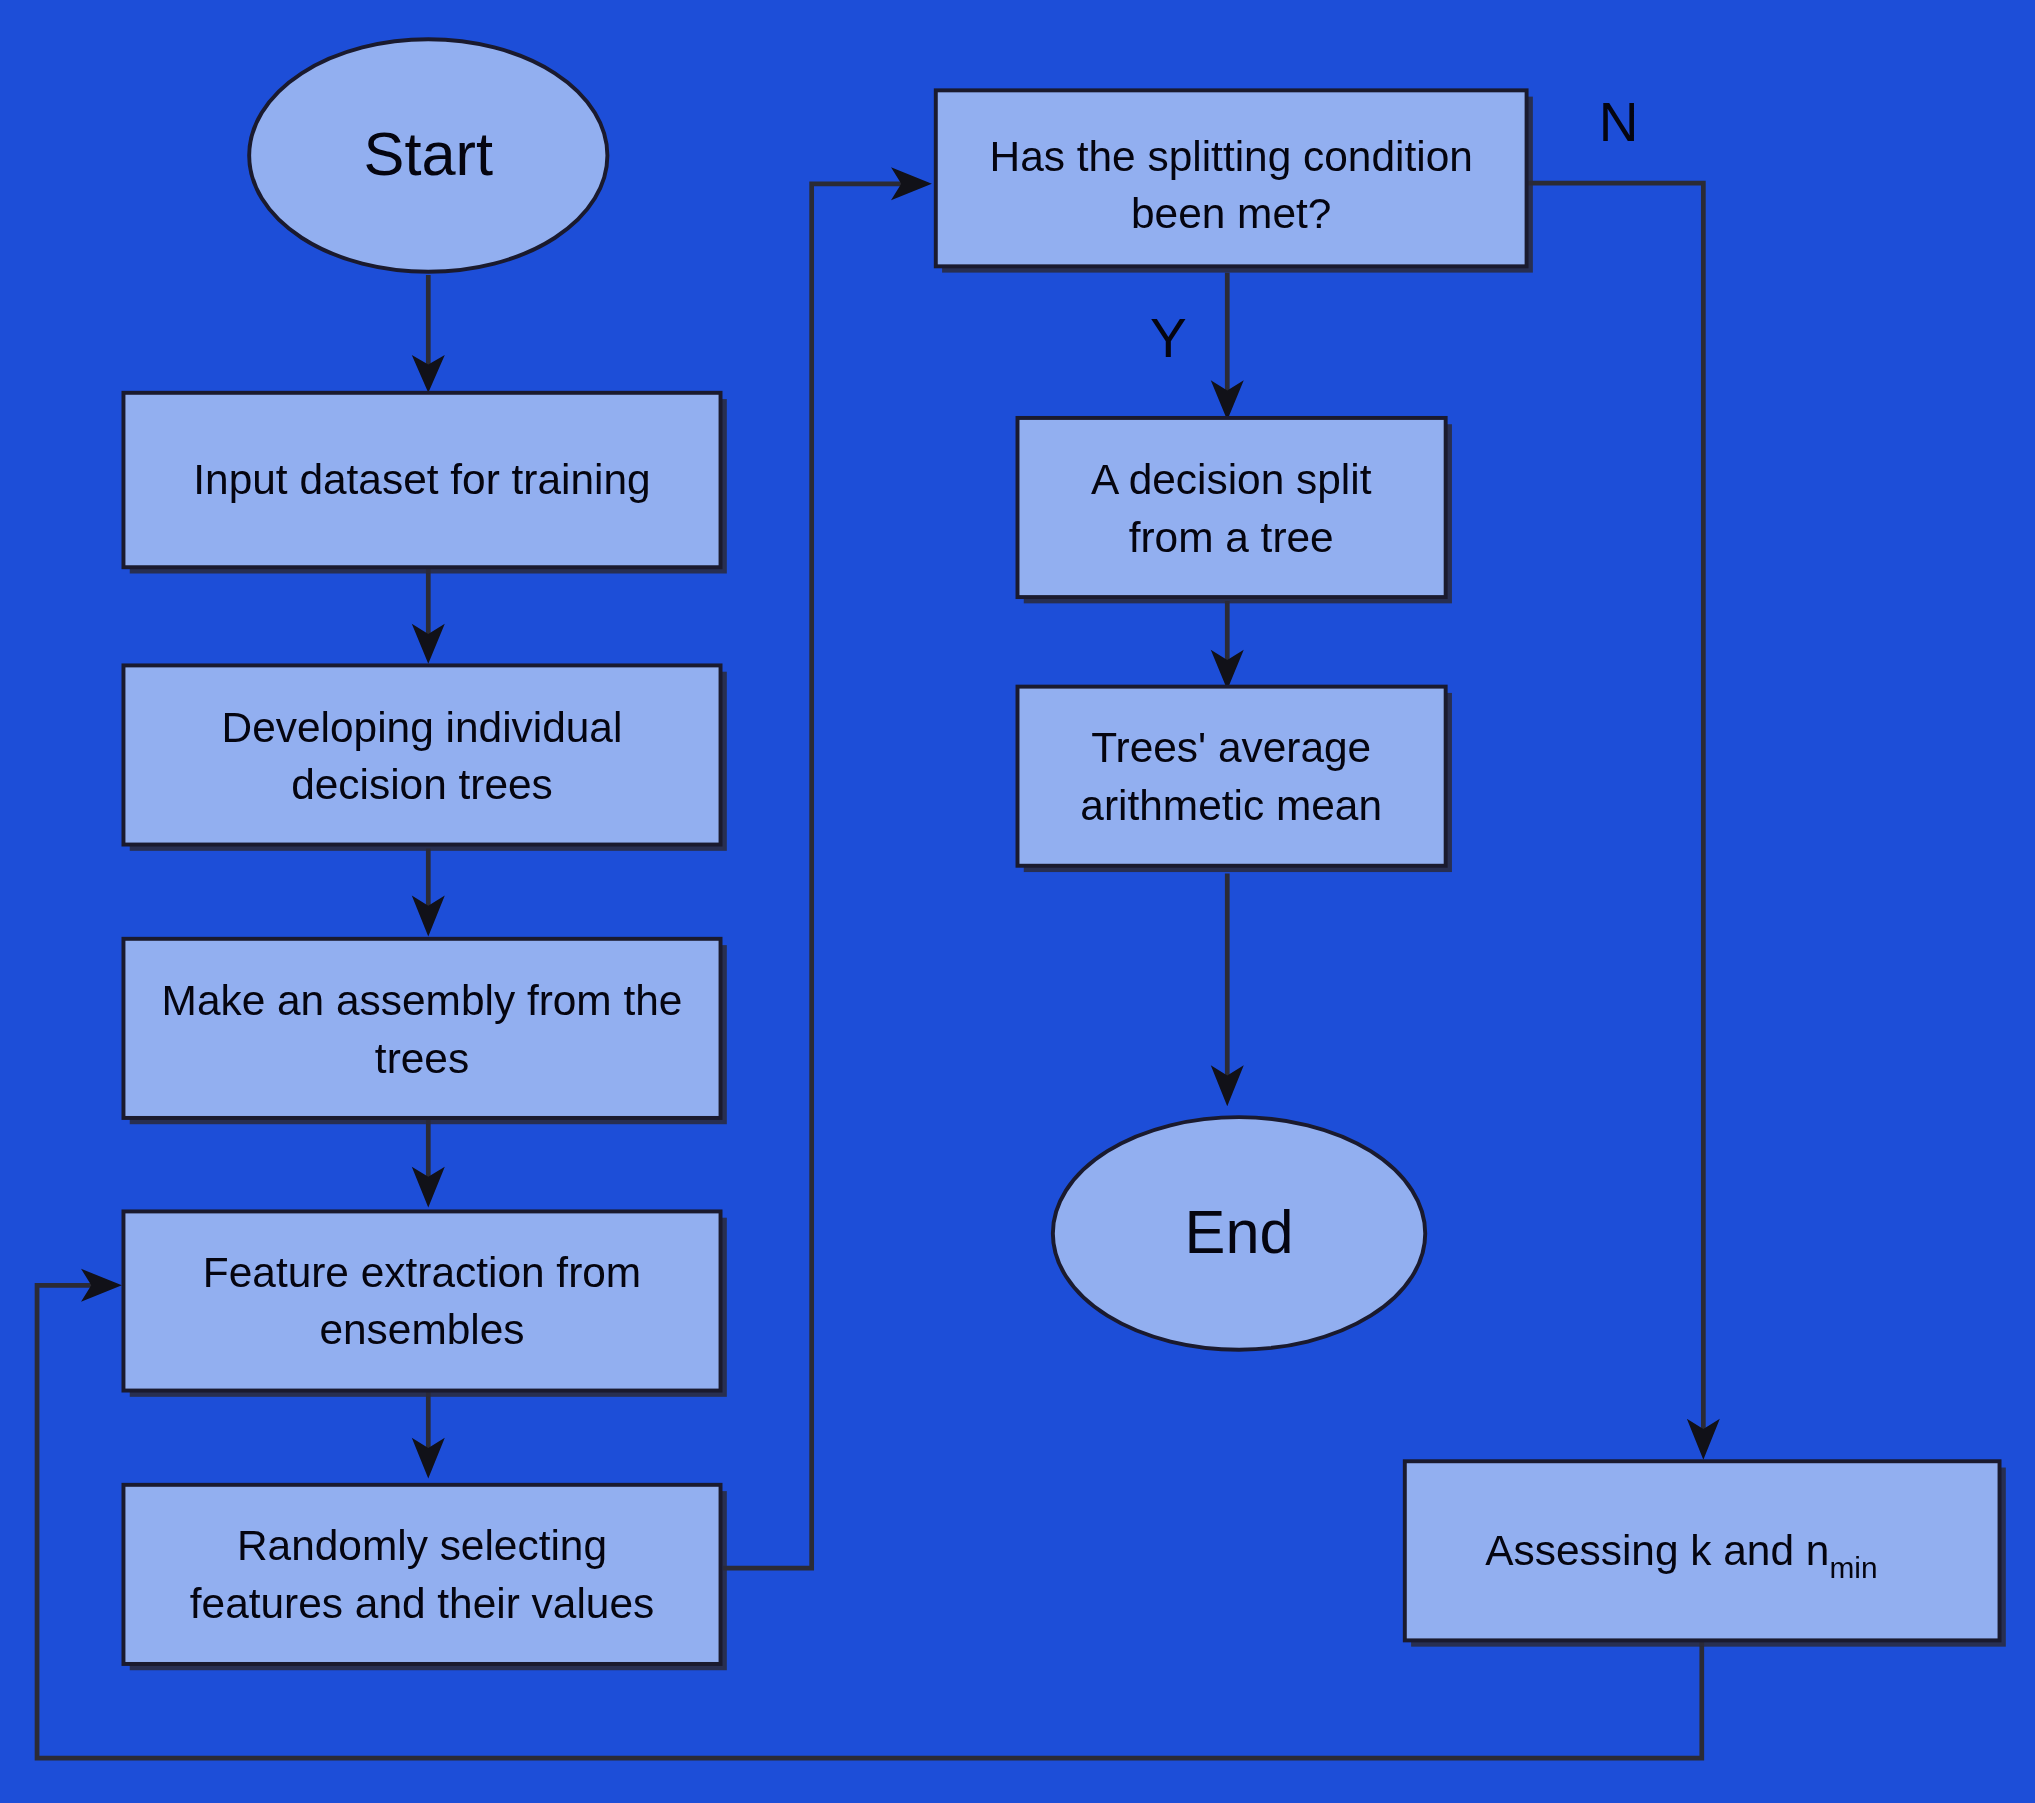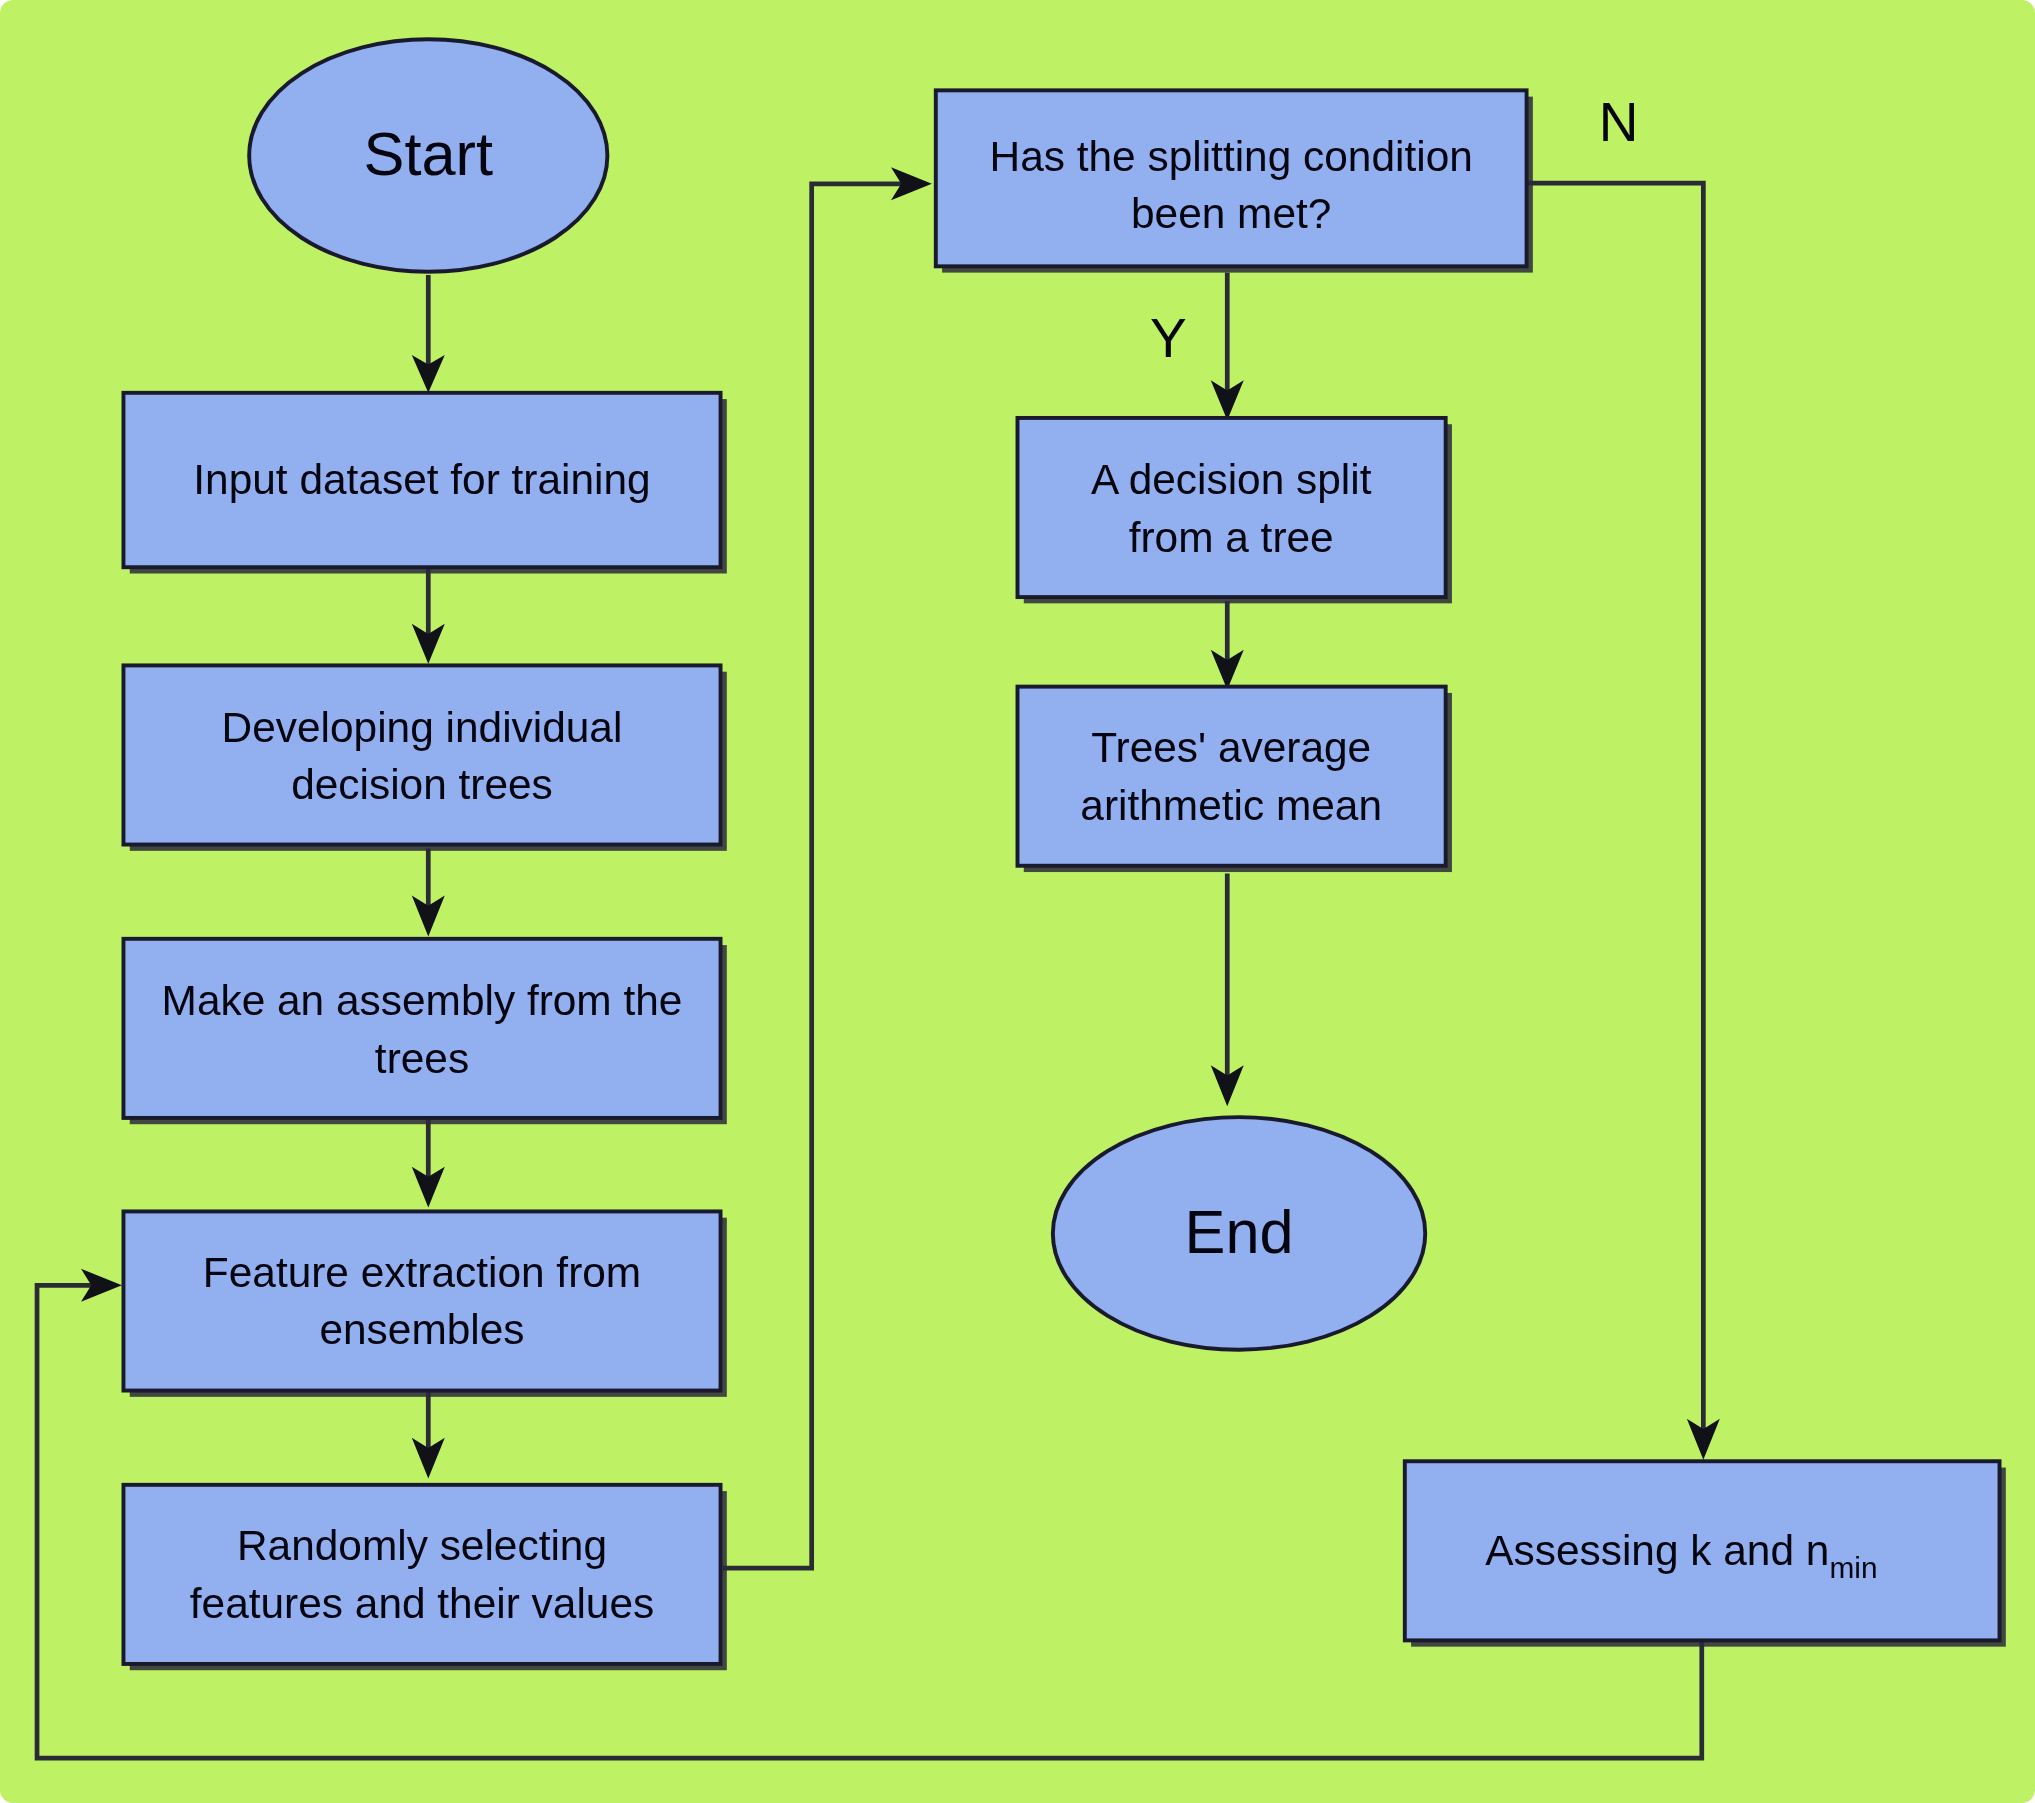--- a/index.html
+++ b/index.html
@@ -11,22 +11,21 @@
   body {
     width: 2035px;
     height: 1803px;
     font-family: "Liberation Sans", sans-serif;
     overflow: hidden;
   }
   #flowchart-root {
     position: relative;
     width: 2035px;
     height: 1803px;
-    background: #bef264;
-    border-radius: 13px;
+    background: #1d4ed8;
   }
   svg#flow-svg {
     display: block;
     width: 2035px;
     height: 1803px;
   }
   .node-shape {
     fill: #92AFF0;
     stroke: #1a1a2e;
     stroke-width: 5;

